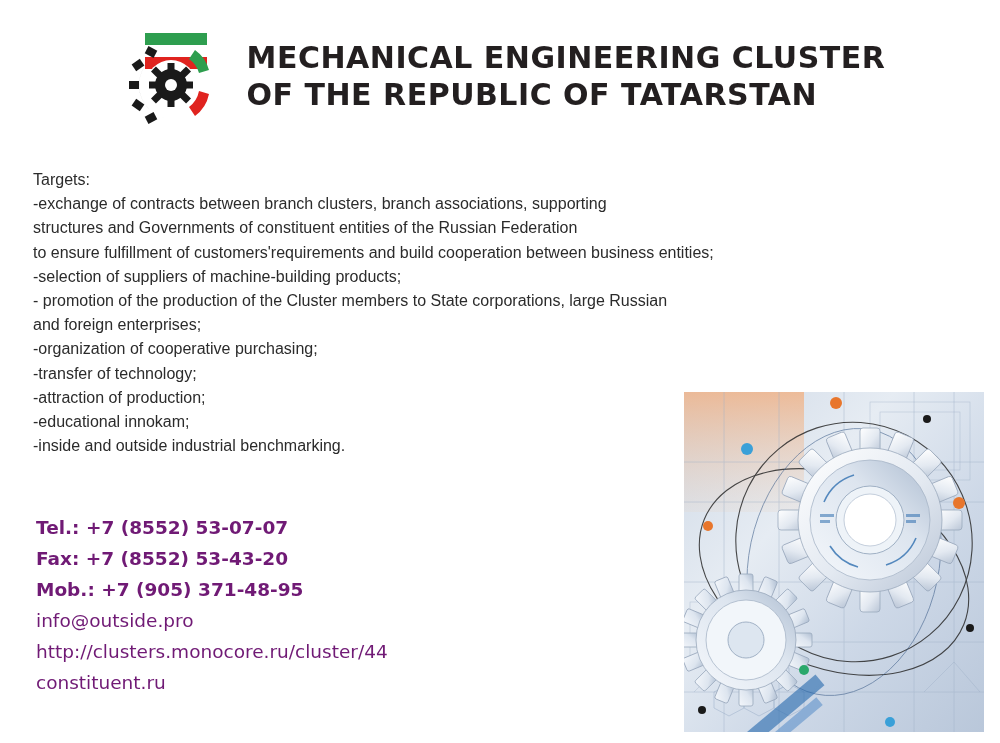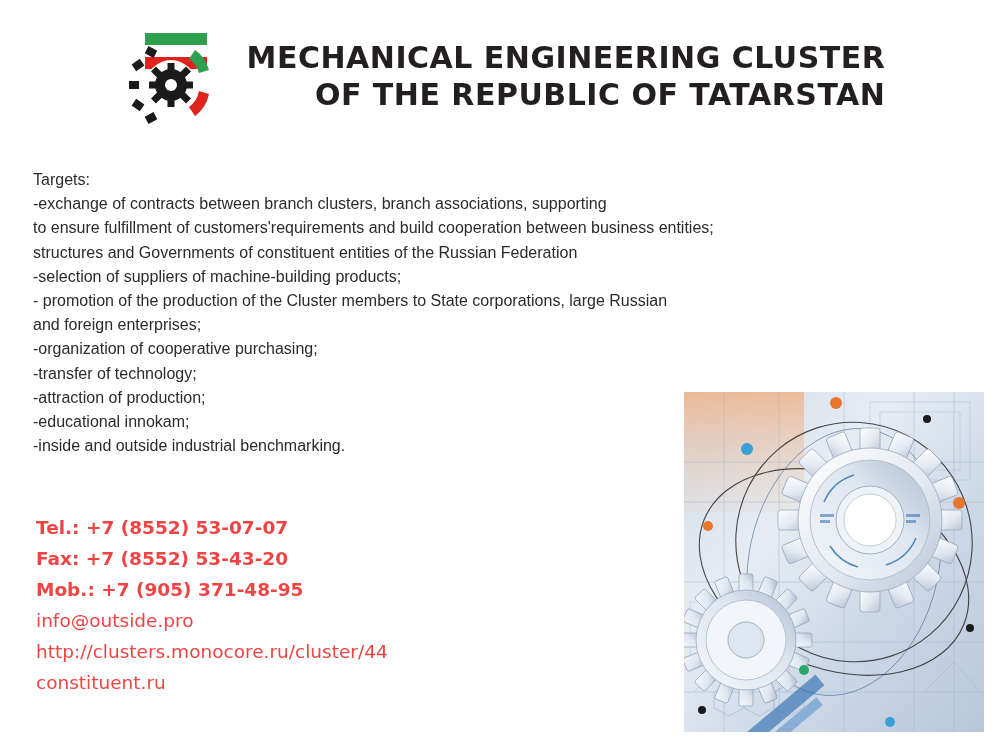--- a/index.html
+++ b/index.html
@@ -29,21 +29,21 @@
   .logo {
     position: relative;
     width: 118px;
     height: 96px;
     flex: 0 0 auto;
     margin-right: 14px;
   }
   .logo svg { display: block; }
 
   .title-block {
-    text-align: right;
+    text-align: left;
     color: #231f20;
     font-weight: bold;
     letter-spacing: 0.5px;
     line-height: 1.22;
     font-size: 30px;
     text-transform: uppercase;
     font-family: "DejaVu Sans", sans-serif;
   }
   .title-line1 { white-space: nowrap; }
   .title-line2 { white-space: nowrap; }
@@ -62,21 +62,21 @@
   .targets .line { white-space: nowrap; }
 
   
   .contacts {
     position: absolute;
     top: 512px;
     left: 36px;
     width: 460px;
     font-size: 18.5px;
     line-height: 31px;
-    color: #ef4444;
+    color: #701a75;
     font-family: "DejaVu Sans", sans-serif;
   }
   .contacts .c-line { white-space: nowrap; }
   .contacts .bold { font-weight: bold; }
 
   
   .photo {
     position: absolute;
     left: 684px;
     top: 392px;
@@ -135,22 +135,22 @@
 
   <div class="title-block">
     <div class="title-line1">Mechanical Engineering Cluster</div>
     <div class="title-line2">of the Republic of Tatarstan</div>
   </div>
 </div>
 
 <div class="targets">
   <div class="line">Targets:</div>
   <div class="line">-exchange of contracts between branch clusters, branch associations, supporting</div>
+  <div class="line">structures and Governments of constituent entities of the Russian Federation</div>
   <div class="line">to ensure fulfillment of customers'requirements and build cooperation between business entities;</div>
-  <div class="line">structures and Governments of constituent entities of the Russian Federation</div>
   <div class="line">-selection of suppliers of machine-building products;</div>
   <div class="line">- promotion of the production of the Cluster members to State corporations, large Russian</div>
   <div class="line">and foreign enterprises;</div>
   <div class="line">-organization of cooperative purchasing;</div>
   <div class="line">-transfer of technology;</div>
   <div class="line">-attraction of production;</div>
   <div class="line">-educational innokam;</div>
   <div class="line">-inside and outside industrial benchmarking.</div>
 </div>
 

